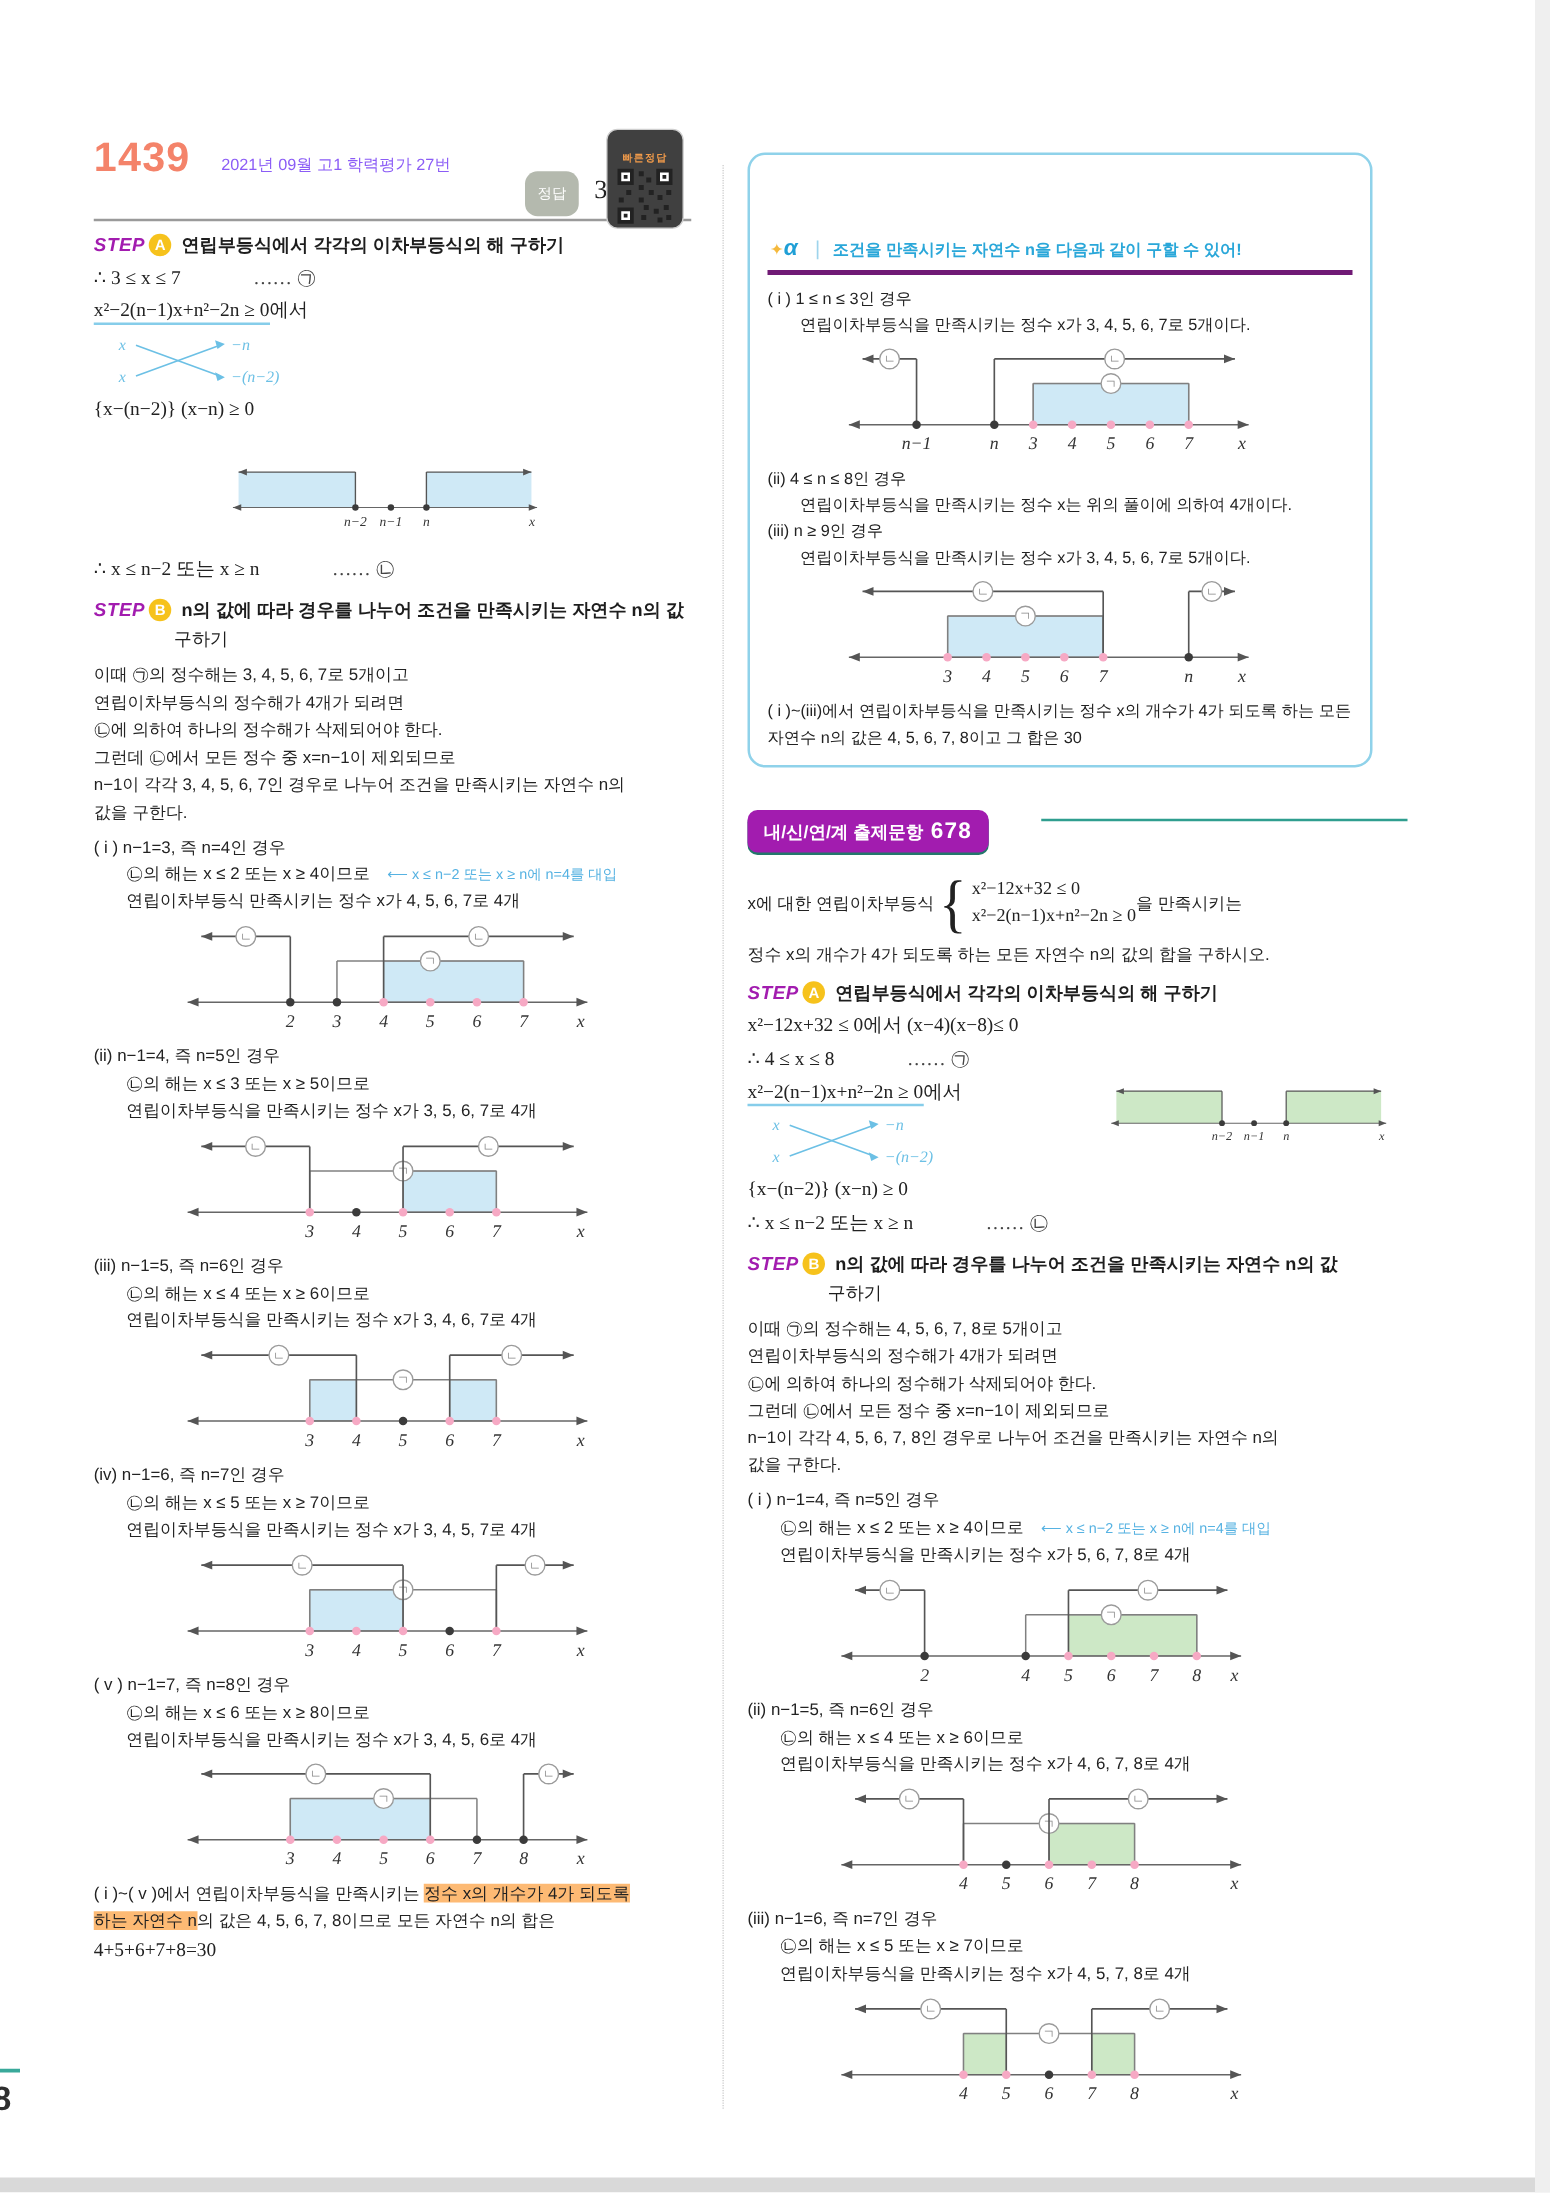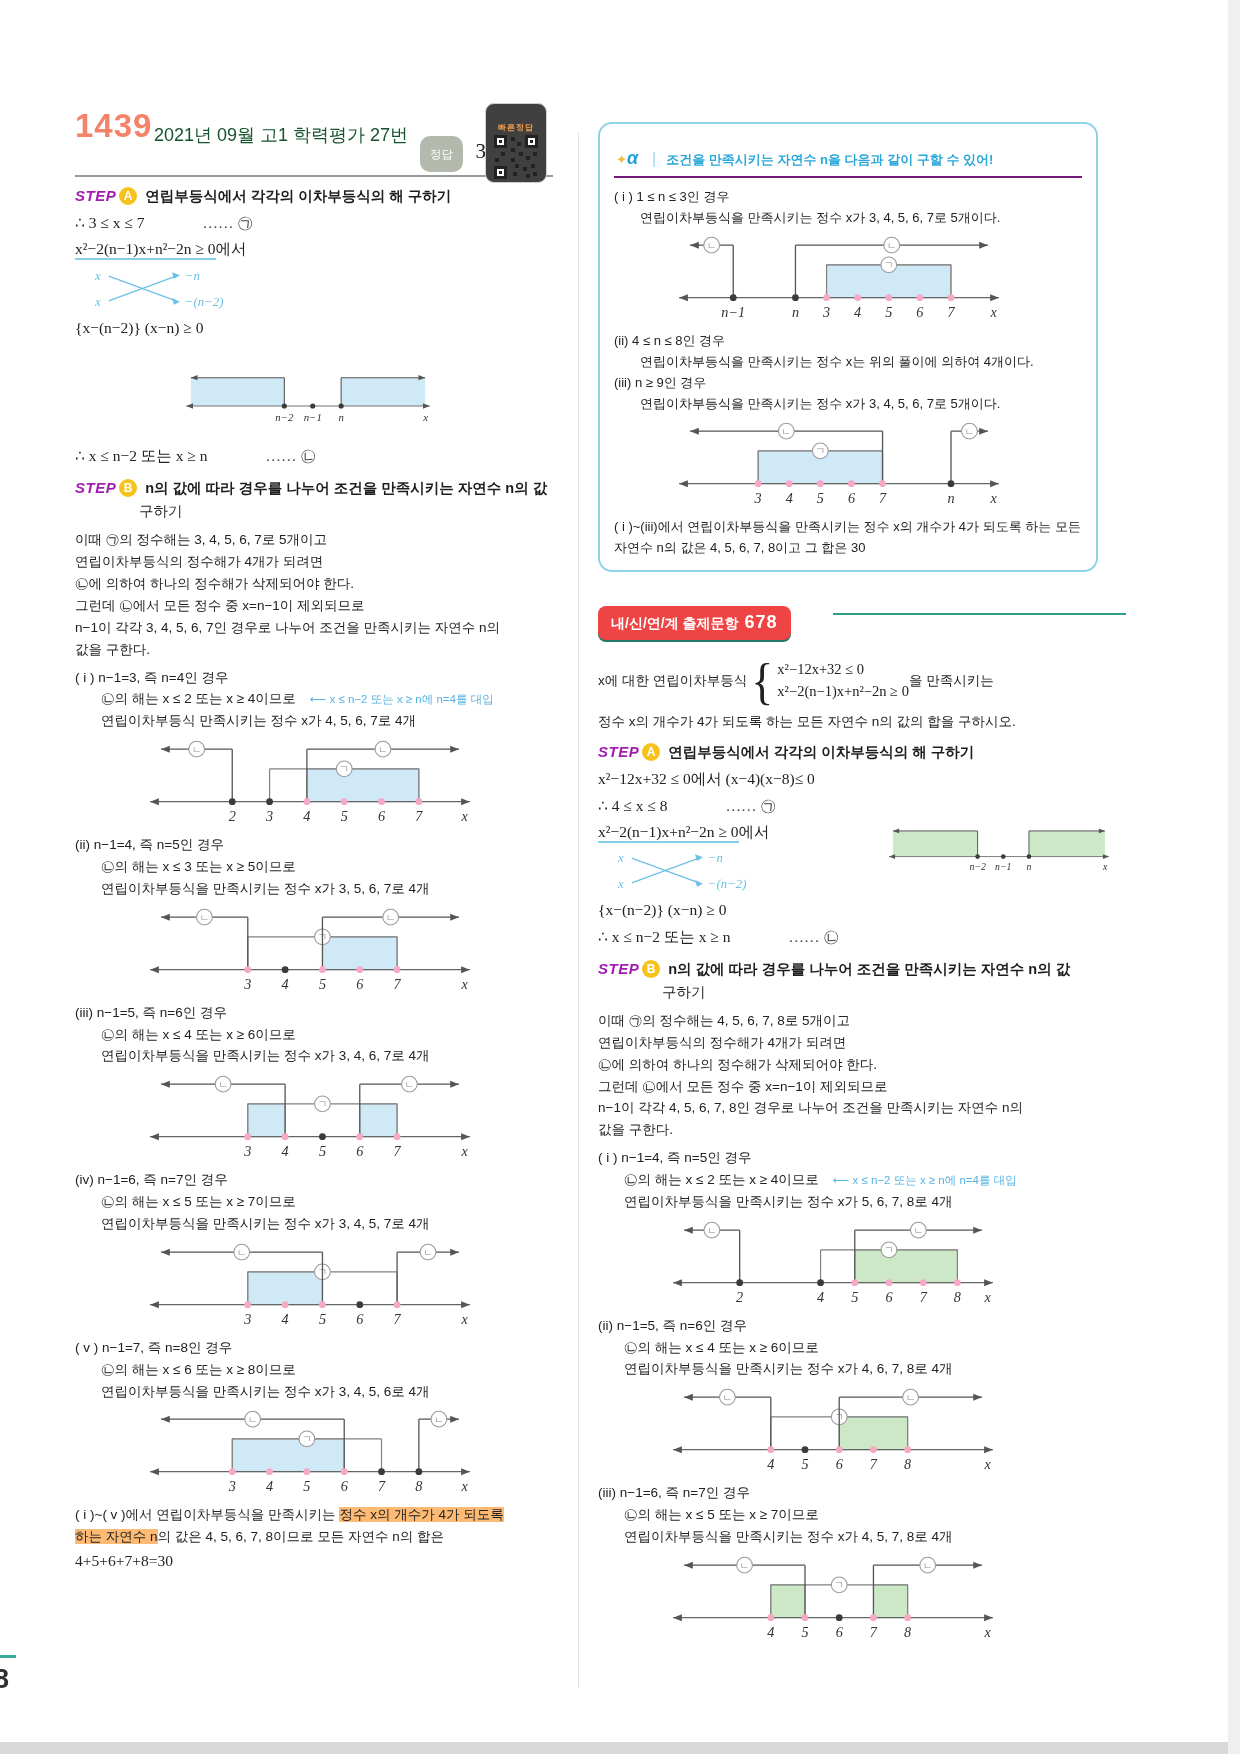--- a/index.html
+++ b/index.html
@@ -8,21 +8,21 @@
   .t{font-size:13.5px;line-height:1.62;white-space:nowrap;}
   .m{font-family:"Liberation Serif",serif;font-size:15.5px;line-height:1.7;white-space:nowrap;}
   .tag{display:inline-block;margin-left:58px;color:#444;}
   .ind{margin-left:26px;}
   .col-left{position:absolute;left:75px;top:105px;width:478px;}
   .col-right{position:absolute;left:598px;top:122px;width:500px;}
   .divider{position:absolute;left:578px;top:132px;height:1555px;border-left:1px dotted #c9c9c9;}
   
   .hdr{position:relative;height:70px;border-bottom:2px solid #9a9a9a;margin-bottom:8px;}
   .prob-no{position:absolute;left:0;top:2px;font-size:33px;font-weight:bold;color:#f4836a;letter-spacing:1px;}
-  .hdr-meta{position:absolute;left:79px;top:18px;font-size:18px;color:#14532d;}
+  .hdr-meta{position:absolute;left:102px;top:18px;font-size:13px;color:#8b5cf6;}
   .ans-wrap{position:absolute;left:345px;top:34px;}
   .ans-pill{background:#b4b9ae;color:#fff;border-radius:10px;padding:12px 10px;font-size:11.5px;}
   .ans-num{font-family:"Liberation Serif",serif;font-size:21px;margin-left:8px;}
   .qr{position:absolute;left:410px;top:-2px;width:60px;height:66px;border:1px solid #cfcfcf;border-radius:9px;background:#404040;text-align:center;padding-top:12px;}
   .qr-label{font-size:8px;color:#f09a4a;font-weight:bold;letter-spacing:1px;}
   
   .step-row{margin:10px 0 4px 0;white-space:nowrap;}
   .step-word{color:#a21caf;font-weight:bold;font-style:italic;font-size:15px;letter-spacing:.5px;}
   .step-circ{display:inline-block;width:18px;height:18px;border-radius:50%;background:#f6c21c;color:#fff;
              font-size:12px;font-weight:bold;text-align:center;line-height:18px;margin:0 8px 0 3px;vertical-align:1px;}
@@ -30,30 +30,30 @@
   .step-title2{font-weight:normal;font-size:14.5px;color:#1d1d1d;margin-left:64px;}
   .poly{border-bottom:2px solid #86cdea;padding-bottom:1px;}
   .cross{width:168px;height:48px;margin:2px 0 2px 14px;display:block;}
   .dg{width:330px;height:92px;display:block;margin:4px 0 6px 44px;}
   .dg.center{margin-left:108px;width:250px;}
   .note{font-size:11.5px;color:#56b2e2;margin-left:14px;white-space:nowrap;}
   .hl{background:#fdba74;}
   .case{margin-top:6px;}
   
   .abox{border:2px solid #8fd2ea;border-radius:14px;padding:0 14px 12px 14px;background:#fff;}
-  .abox-head{padding:24px 2px 7px 2px;border-bottom:2px solid #701a75;margin-bottom:8px;white-space:nowrap;}
+  .abox-head{padding:24px 2px 7px 2px;border-bottom:4px solid #701a75;margin-bottom:8px;white-space:nowrap;margin-top:40px;}
   .spark{color:#f5b93c;font-size:13px;}
   .alpha-sym{color:#1f9fd6;font-weight:bold;font-size:18px;font-style:italic;margin-right:14px;}
   .abox-bar{color:#9ed4ec;margin-right:10px;}
   .abox-title{color:#2aa7d9;font-weight:bold;font-size:13px;}
   .abox .t{font-size:13px;}
   .abox .dg{margin-left:60px;}
   
   .nae-row{position:relative;margin:34px 0 14px 0;height:34px;}
-  .nae{position:absolute;left:0;top:0;background:#ef4444;color:#fff;border-radius:8px;padding:6px 13px 7px 13px;
+  .nae{position:absolute;left:0;top:0;background:#a21caf;color:#fff;border-radius:8px;padding:6px 13px 7px 13px;
        font-weight:bold;font-size:14px;white-space:nowrap;box-shadow:0 2px 0 #23776b;}
   .nae-num{font-size:18px;margin-left:6px;letter-spacing:1px;}
   .nae-line{position:absolute;left:235px;right:-28px;top:7px;height:2px;background:#2f9e8f;}
   .sys{display:flex;align-items:center;white-space:nowrap;margin:4px 0;}
   .brace{font-family:"Liberation Serif",serif;font-size:46px;font-weight:400;transform:scaleY(1.12);margin:0 4px;}
   .sys .m{font-size:14.5px;line-height:1.5;}
   .stepa-rel{position:relative;}
   .d9{position:absolute;left:288px;top:60px;width:226px;height:80px;}
   
   .pagenum{position:absolute;left:-6px;top:1655px;}

